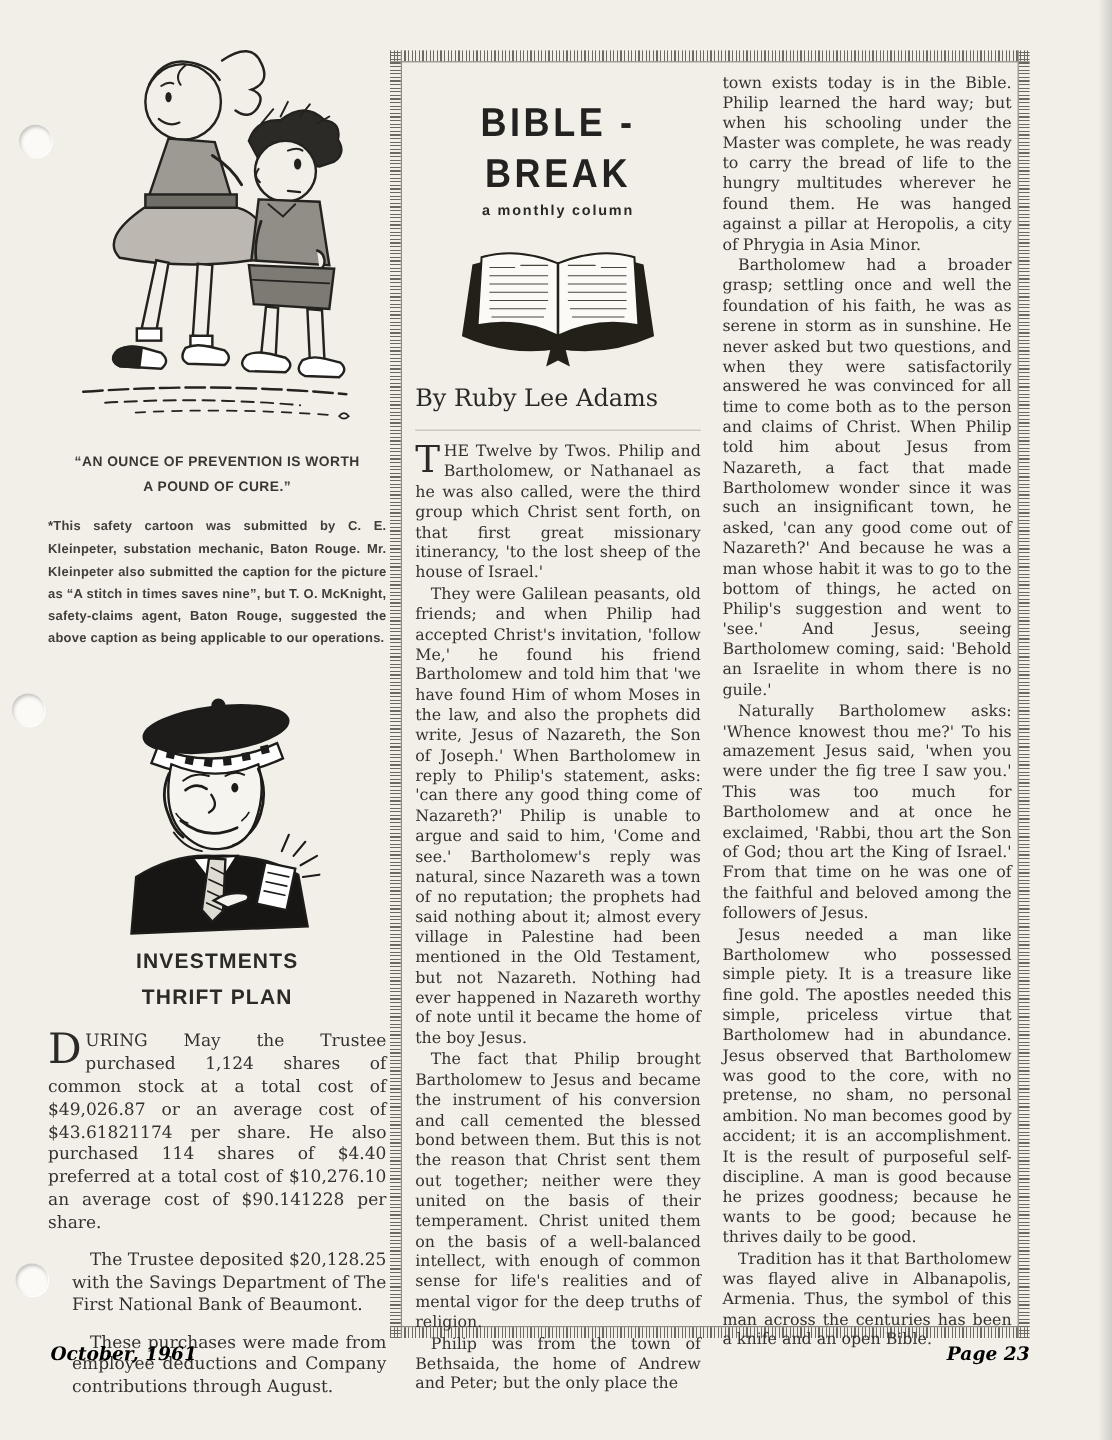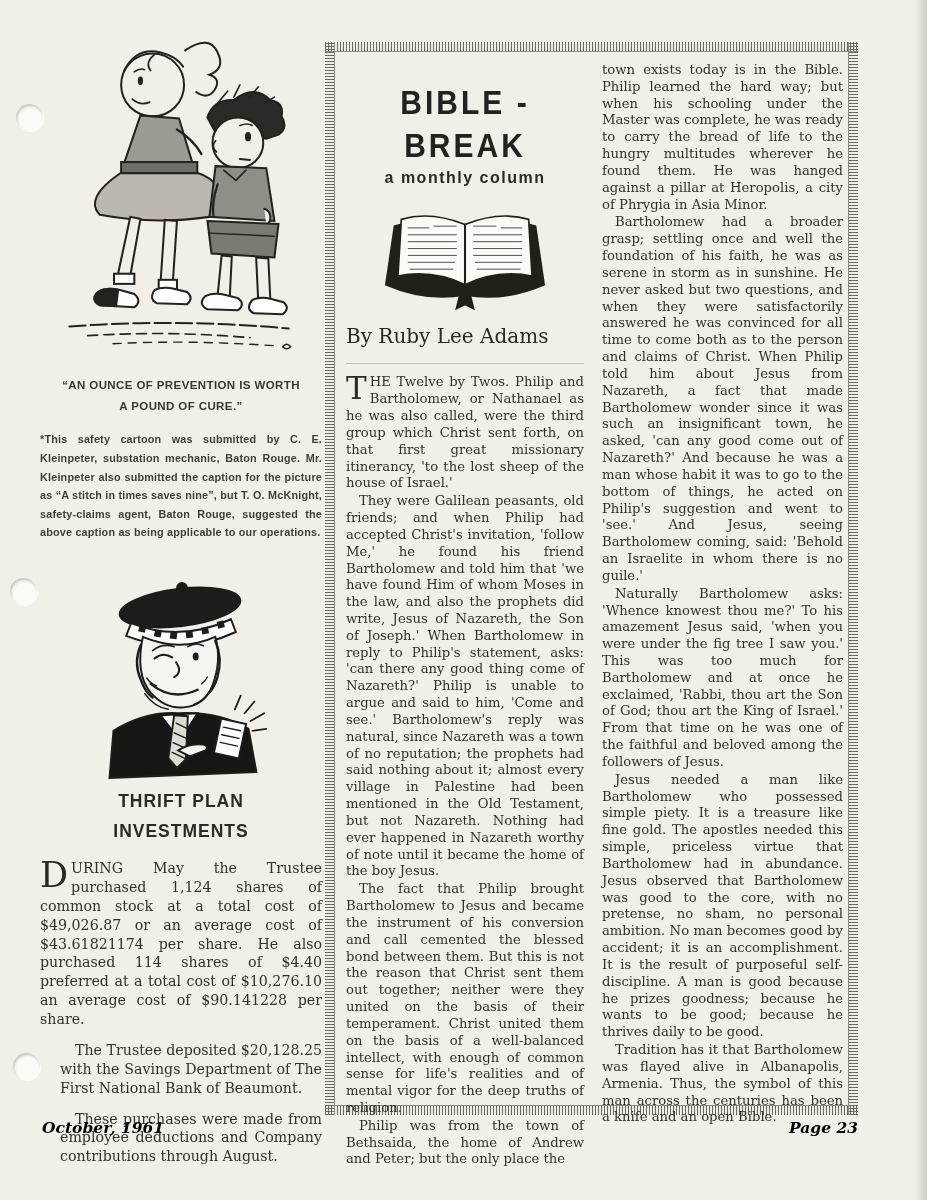--- a/index.html
+++ b/index.html
@@ -47,21 +47,21 @@
   .acol{position:absolute;top:18px;font-size:13.2px;line-height:1.275;text-align:justify;}
   .acol-1{left:21px;width:238px;}
   .acol-2{left:277px;width:241px;top:20px;}
   .acol p{margin:0 0 1px 0;text-indent:13px;}
   .acol p.noindent{text-indent:0;}
   .article-title{margin:22px 0 0 0;text-align:center;
     font-family:"Liberation Sans", sans-serif;font-weight:bold;
     font-size:30px;letter-spacing:3px;color:#232220;transform:scaleY(1.12);transform-origin:top;}
   .article-subtitle{margin-top:9px;text-align:center;
     font-family:"Liberation Sans", sans-serif;font-weight:bold;
-    font-size:16px;letter-spacing:1.5px;color:#2b2926;}
+    font-size:12px;letter-spacing:1.5px;color:#2b2926;}
   .book-illo{display:block;margin:14px auto 0 auto;}
   .byline{margin-top:10px;font-weight:normal;font-size:20px;color:#2b2926;}
   .byline-rule{margin:14px 0 10px 0;border-top:1px solid #c2beb4;}
   .adropcap{float:left;font-size:31px;line-height:.85;padding:1px 3px 0 0;color:#2c2a26;}
 
   
   .footer-left,.footer-right{position:absolute;top:1118px;font-weight:bold;
     font-style:italic;font-size:15.5px;color:#000000;}
   .footer-left{left:42px;}
   .footer-right{right:69px;margin-left:12px;}
@@ -182,22 +182,22 @@
 
         <g transform="rotate(12 146 166)">
           <rect x="132" y="148" width="26" height="36" fill="#ffffff"></rect>
           <path d="M136 156 h18 M136 164 h18 M136 172 h18" stroke-width="1.4"></path>
         </g>
         <path d="M150 136 l6 -14 M160 140 l10 -12 M166 148 l14 -8 M168 158 l14 -2" stroke-width="1.8"></path>
       </g>
     </svg>
 
     <div class="thrift-heading">
+      <div>INVESTMENTS</div>
       <div>THRIFT PLAN</div>
-      <div>INVESTMENTS</div>
     </div>
 
     <p class="body">
       <span class="dropcap">D</span><span>URING May the Trustee purchased 1,124 shares of common stock at a total cost of $49,026.87 or an average cost of $43.61821174 per share. He also purchased 114 shares of $4.40 preferred at a total cost of $10,276.10 an average cost of $90.141228 per share.</span>
     </p>
     <p class="body indent">The Trustee deposited $20,128.25 with the Savings Department of The First National Bank of Beaumont.</p>
     <p class="body indent">These purchases were made from employee deductions and Company contributions through August.</p>
   </div>
 
   <div class="article">

